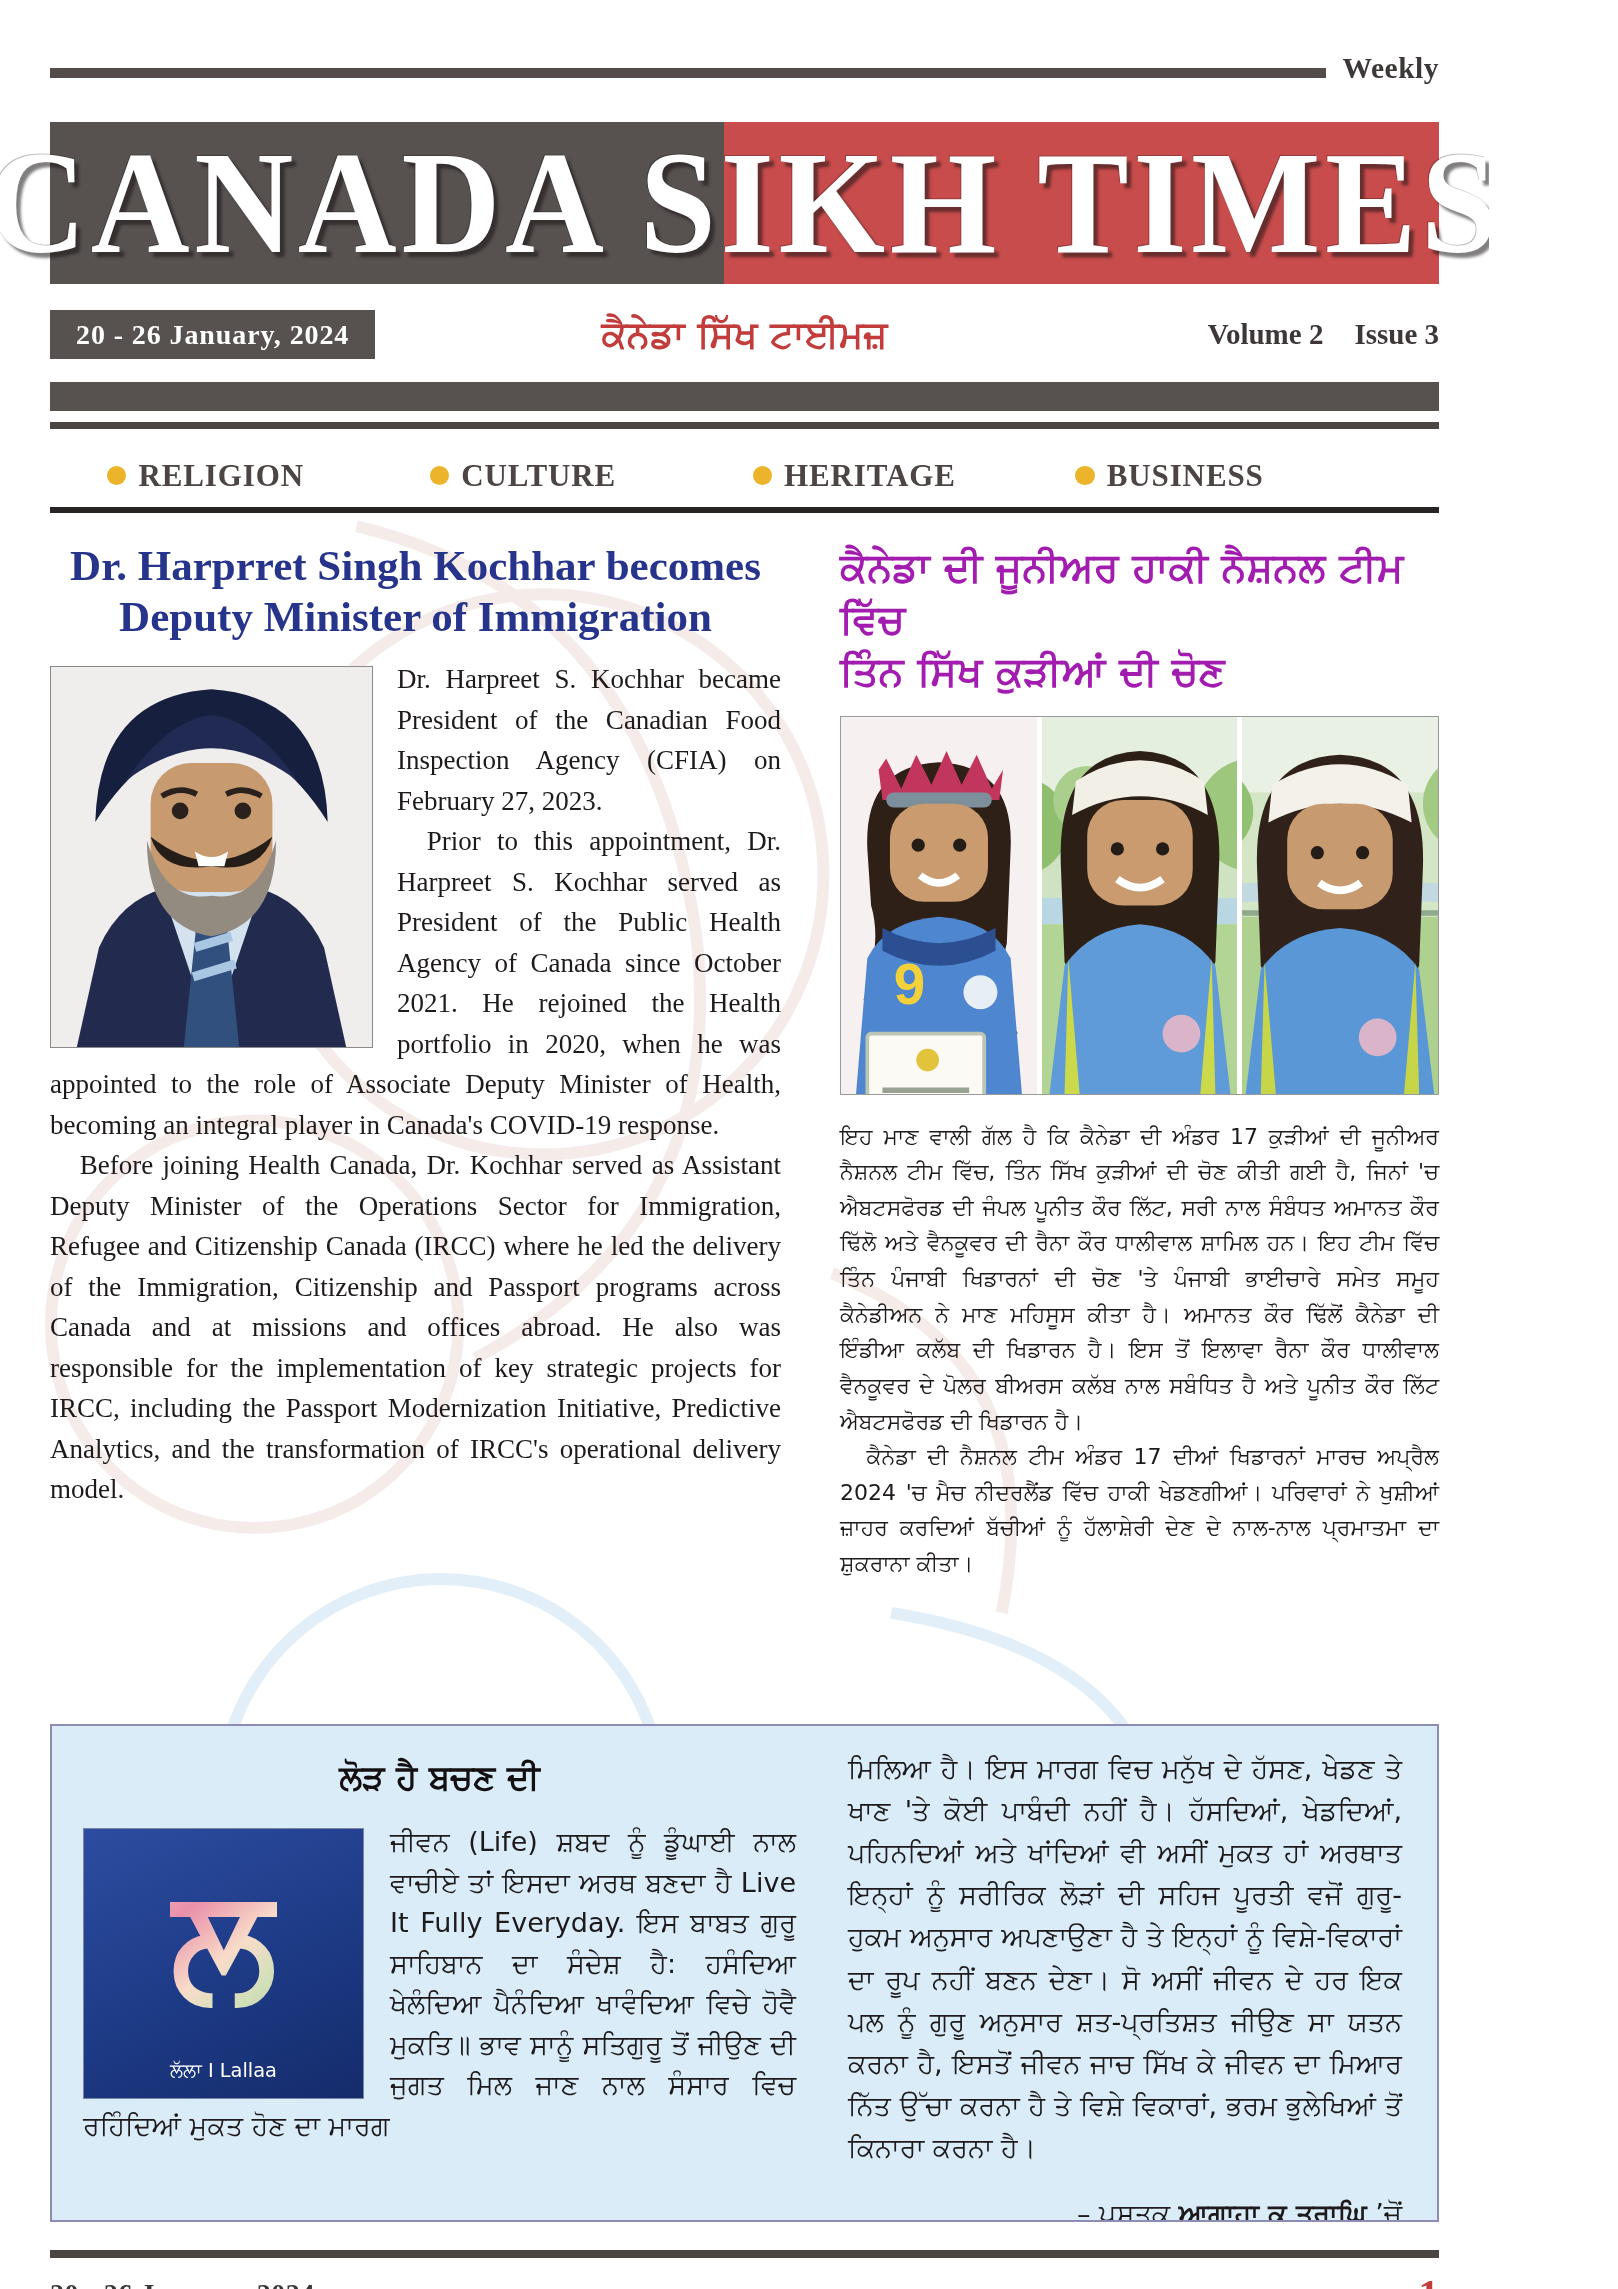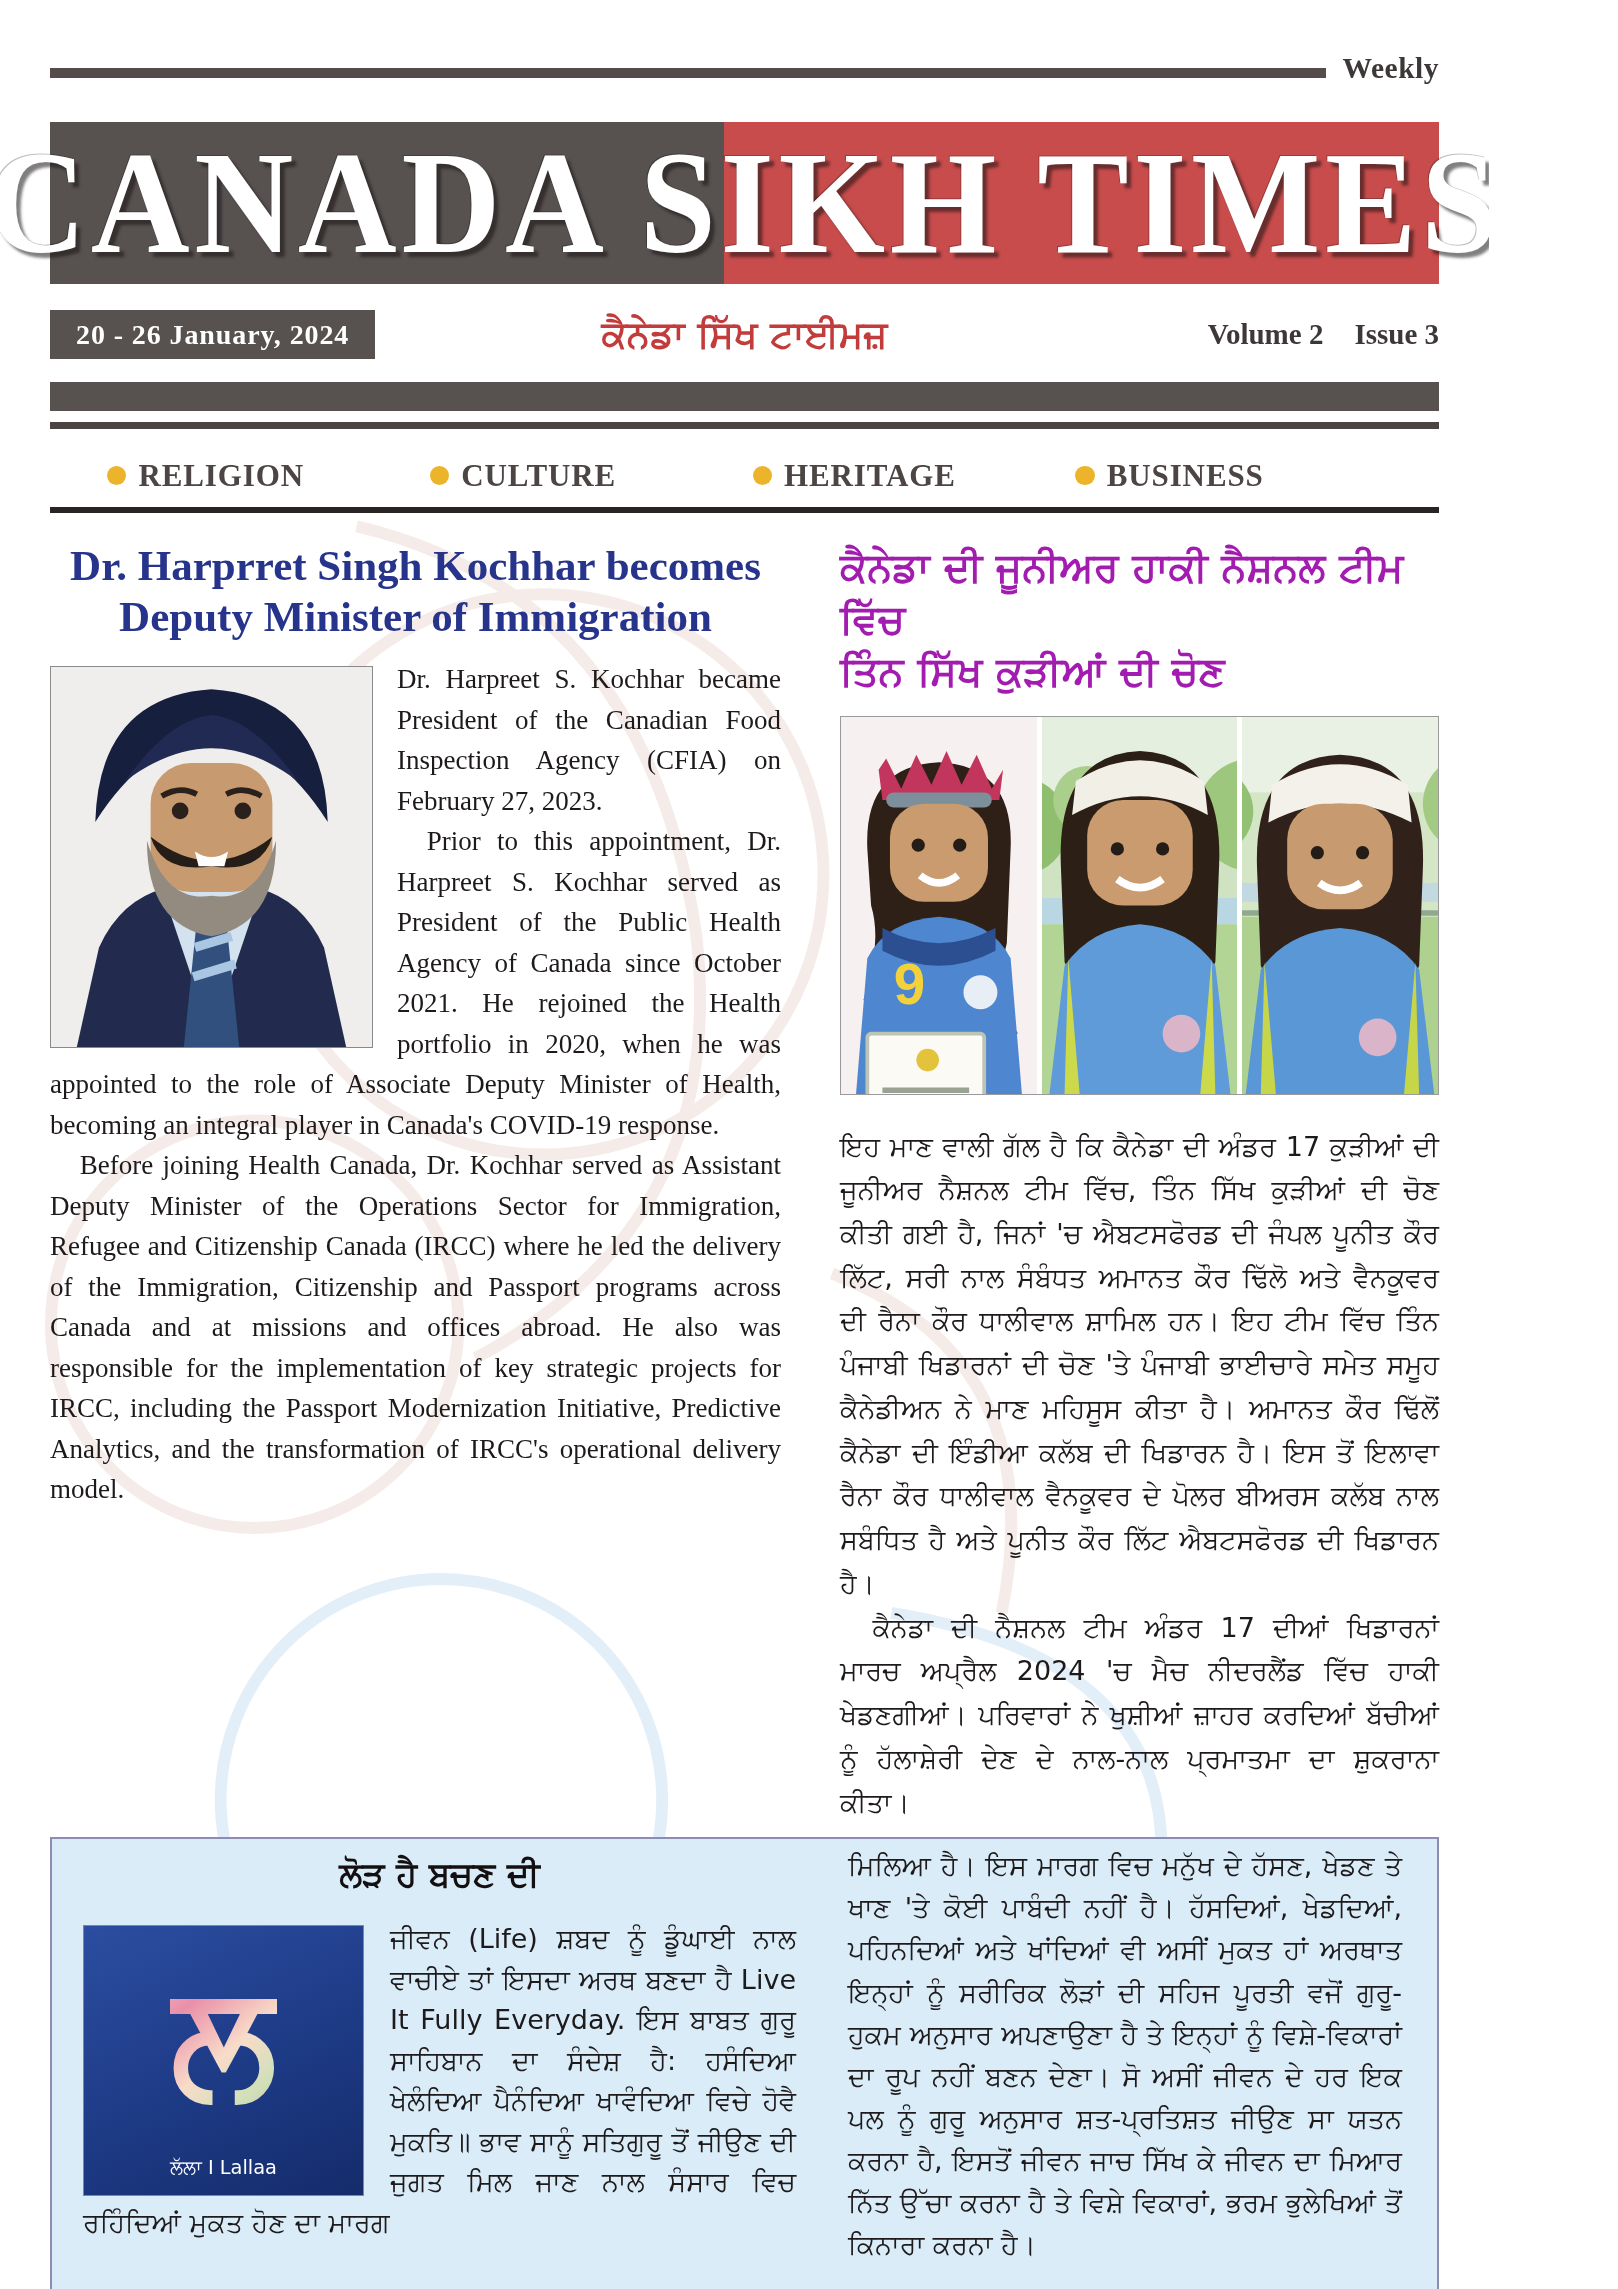--- a/index.html
+++ b/index.html
@@ -45,28 +45,28 @@
   .article p.indent{text-indent:1.1em;}
   .portrait{float:left;width:321px;height:380px;border:1.8px solid #8a8a8a;background:#eeedeb;
     margin:7.4px 24px 3.7px 0;}
   .portrait svg{display:block;width:100%;height:100%;}
 
   .headline-pa{color:#a21caf;font-weight:700;font-size:40px;line-height:1.3;text-align:left;
     font-family:"DejaVu Sans", sans-serif;}
   .photo-strip{margin-top:18.5px;height:377px;border:1.8px solid #9a9a9a;background:#fff;
     display:flex;gap:4.6px;}
   .photo-strip svg{display:block;height:100%;flex:1;min-width:0;}
-  .article-pa{margin-top:30px;font-size:27px;line-height:1.62;text-align:justify;
+  .article-pa{margin-top:24px;font-size:22px;line-height:1.62;text-align:justify;
     font-family:"DejaVu Sans", sans-serif;}
   .article-pa p{margin:0;}
   .article-pa p.indent{text-indent:1.2em;}
 
   
   .feature-box{margin-top:13px;height:498px;box-sizing:border-box;border:2.8px solid #8c8cb4;
-    background:#d9ecf8;padding:6px 35px 22px 31px;display:flex;gap:52px;overflow:hidden;}
+    background:#d9ecf8;padding:22px 35px 22px 31px;display:flex;gap:52px;overflow:hidden;}
   .feature-left{flex:0 0 713px;}
   .feature-title{text-align:center;font-size:34px;font-weight:700;color:#141011;
     font-family:"DejaVu Sans", sans-serif;margin:9.2px 0 24px;}
   .feature-left-body{font-size:27px;line-height:1.5;text-align:justify;
     font-family:"DejaVu Sans", sans-serif;}
   .lallaa{float:left;width:279px;height:269px;margin:5.5px 26px 5.5px 0;border:0.9px solid #7b86a8;
     background:linear-gradient(155deg,#2c4da0 0%,#1d3a85 55%,#152c6b 100%);
     display:flex;flex-direction:column;align-items:center;justify-content:flex-end;}
   .lallaa-letter{flex:1;display:flex;align-items:center;justify-content:center;
     font-size:157px;line-height:1;font-weight:700;

